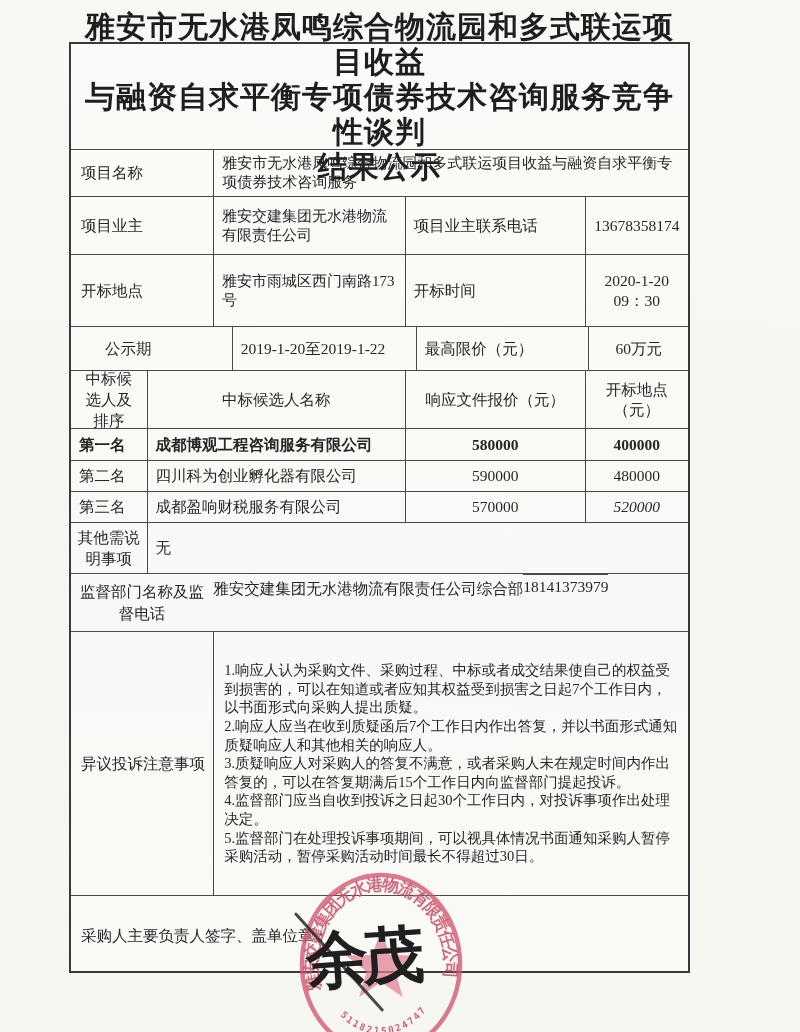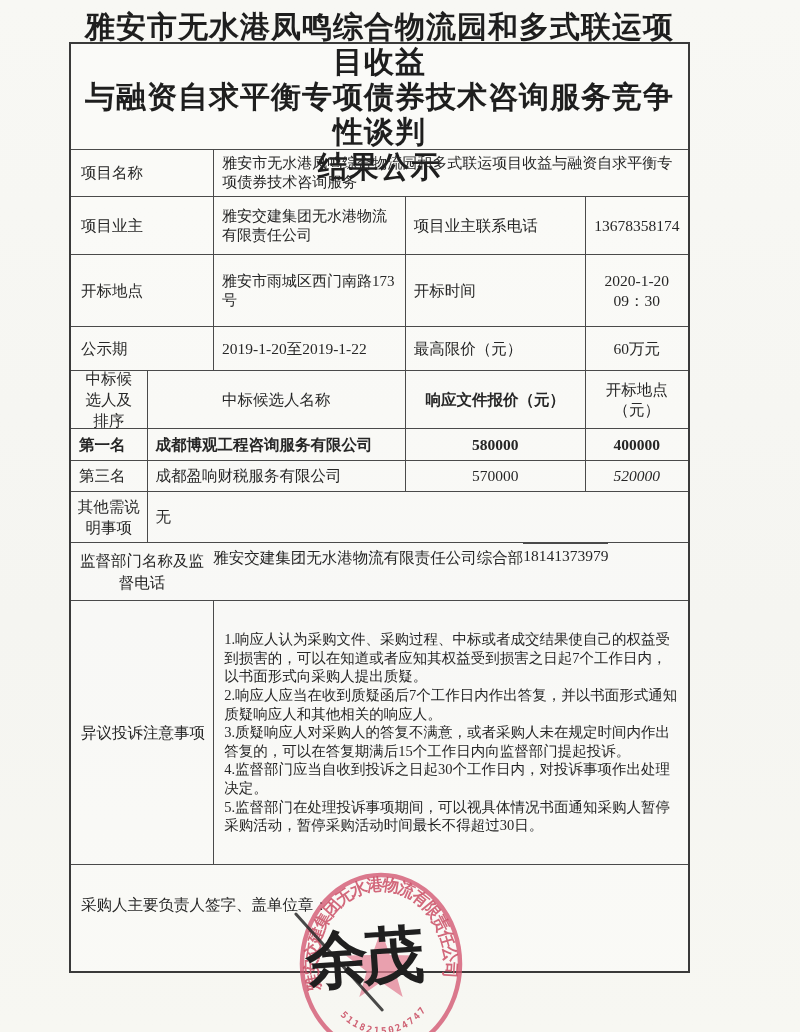--- a/index.html
+++ b/index.html
@@ -79,41 +79,47 @@
     <div class="row" style="height:72px;">
       <div class="cell nb col-label" style="width:143px;">开标地点</div>
       <div class="cell" style="width:193px;font-size:15px;line-height:19px;">雅安市雨城区西门南路173号</div>
       <div class="cell" style="width:181px;">开标时间</div>
       <div class="cell center two-line" style="width:104px;">
         <div>2020-1-20</div>
         <div>09：30</div>
       </div>
     </div>
 
-    <div class="row" style="height:44px;">
+    <div class="row" style="height:44px;padding-left:24px;">
       <div class="cell nb col-label" style="width:143px;">公示期</div>
       <div class="cell" style="width:193px;">2019-1-20至2019-1-22</div>
       <div class="cell" style="width:181px;">最高限价（元）</div>
       <div class="cell center" style="width:104px;">60万元</div>
     </div>
 
     <div class="row" style="height:58px;">
       <div class="cell nb center" style="width:76px;line-height:21px;">中标候选人及排序</div>
       <div class="cell center" style="width:260px;">中标候选人名称</div>
-      <div class="cell center" style="width:181px;font-weight:bold;">响应文件报价（元）</div>
+      <div class="cell center" style="width:181px;">响应文件报价（元）</div>
       <div class="cell center" style="width:104px;padding:4px 2px;">开标地点（元）</div>
     </div>
 
     <div class="row" style="height:32px;font-weight:bold;">
       <div class="cell nb" style="width:76px;">第一名</div>
       <div class="cell" style="width:260px;">成都博观工程咨询服务有限公司</div>
       <div class="cell center" style="width:181px;">580000</div>
       <div class="cell center" style="width:104px;">400000</div>
     </div>
 
+    <div class="row" style="height:31px;">
+      <div class="cell nb" style="width:76px;">第二名</div>
+      <div class="cell" style="width:260px;">四川科为创业孵化器有限公司</div>
+      <div class="cell center" style="width:181px;">590000</div>
+      <div class="cell center" style="width:104px;">480000</div>
+    </div>
 
     <div class="row" style="height:31px;">
       <div class="cell nb" style="width:76px;">第三名</div>
       <div class="cell" style="width:260px;">成都盈响财税服务有限公司</div>
       <div class="cell center" style="width:181px;">570000</div>
       <div class="cell center" style="width:104px;font-style:italic;">520000</div>
     </div>
 
     <div class="row" style="height:51px;">
       <div class="cell nb center" style="width:76px;line-height:21px;padding:4px 4px;">其他需说明事项</div>

